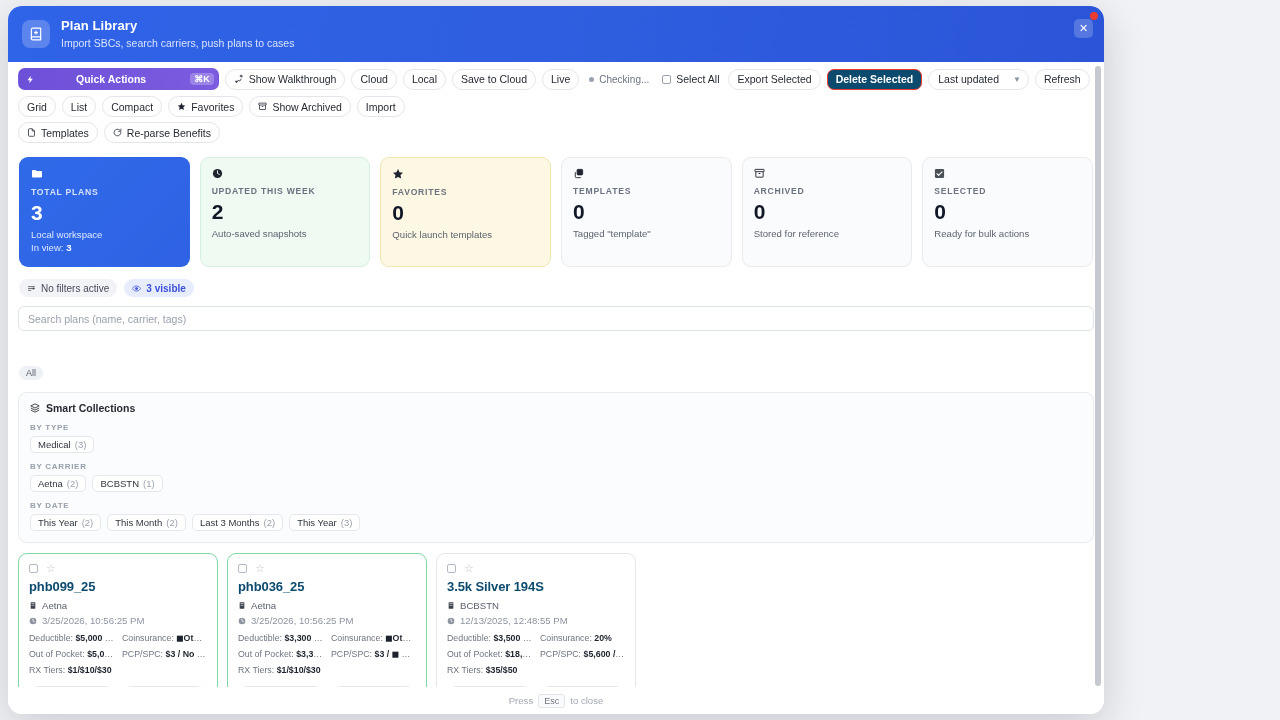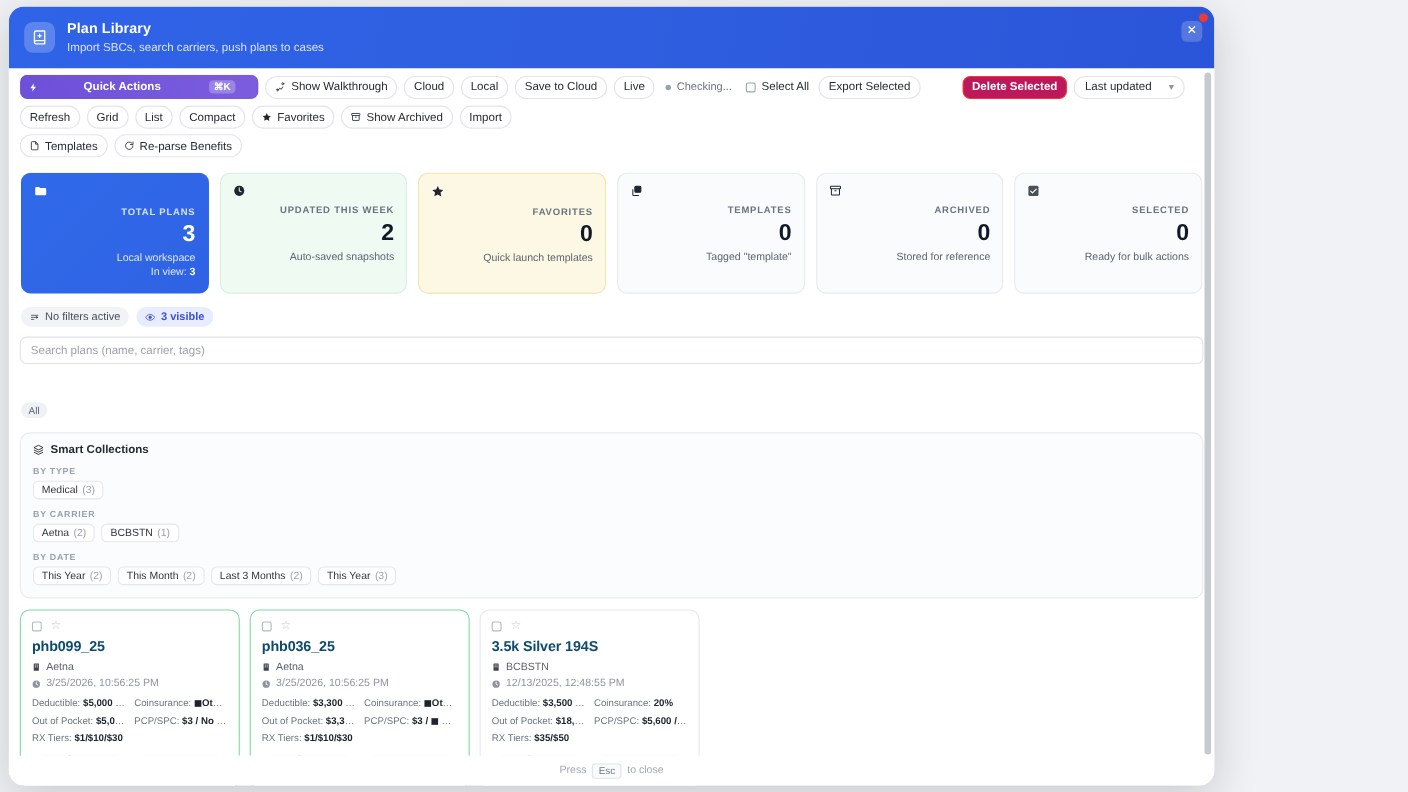--- a/index.html
+++ b/index.html
@@ -64,30 +64,29 @@
     display: inline-flex; align-items: center; gap: 5px;
     height: 21px; padding: 0 8px;
     border: 1px solid #e2e5ea; border-radius: 11px;
     background: #fff; color: #262b33;
     font-size: 10.5px; font-family: "Liberation Sans", sans-serif;
     white-space: nowrap; cursor: pointer;
   }
   .btn.quick {
     background: linear-gradient(95deg,#6d50d8,#7c5de0);
     border-color: transparent; color: #fff; font-weight: 700;
-    height: 22px; padding: 0 20px 0 7px; border-radius: 7px; gap: 41px;
+    height: 22px; padding: 0 4px 0 7px; border-radius: 7px; gap: 41px;
   }
   .kbd-badge {
     background: rgba(255,255,255,.25); color:#fff;
     border-radius: 4px; padding: 1px 4px; font-size: 9px; margin-left: 3px;
   }
   .btn.danger {
-    background: #be185d; border-color: #ef3c30; color: #fff; font-weight: 700;
+    background: #0c4a6e; border-color: #ef3c30; color: #fff; font-weight: 700;
     border-radius: 7px;
-    margin-left: 32px;
   }
   .select-wrap {
     display: inline-flex; align-items: center; gap: 14px;
     height: 21px; padding: 0 7px 0 9px;
     border: 1px solid #e2e5ea; border-radius: 11px;
     background: #fff; font-size: 10.5px; color: #262b33; cursor: pointer;
   }
   .chev { font-size: 8px; color: #8b93a1; }
   .status-chip {
     display: inline-flex; align-items: center; gap: 5px;
@@ -97,21 +96,21 @@
   .chk-lbl { display: inline-flex; align-items: center; gap: 5px; font-size: 10.5px; color: #262b33; cursor: pointer; padding: 0 3px; justify-content: flex-end; }
   .chkbox { width: 9px; height: 9px; border: 1.3px solid #9aa2af; border-radius: 2px; display: inline-block; }
 
   
   .stats {
     display: grid; grid-template-columns: repeat(6, 1fr);
     gap: 10px; padding: 9px 11px 0 11px;
   }
   .stat {
     border-radius: 9px; padding: 10px 11px 13px 11px;
-    border: 1px solid #e8eaee; background: #fafbfc; min-height: 104px; text-align: right;
+    border: 1px solid #e8eaee; background: #fafbfc; min-height: 104px;
   }
   .stat .s-ico { font-size: 11px; color: #2f3640; line-height: 1; margin-bottom: 7px; display: block; }
   .stat .s-lbl { font-size: 8.6px; letter-spacing: .75px; color: #6b7280; text-transform: uppercase; font-weight: 600; }
   .stat .s-val { font-size: 21px; font-weight: 700; color: #111827; margin: 5px 0 6px 0; line-height: 1; }
   .stat .s-sub { font-size: 9.6px; color: #5d6470; }
   .stat .s-sub2 { font-size: 9.6px; color: #5d6470; margin-top: 2px; }
   .stat.blue { background: linear-gradient(135deg,#2f6ae9,#2f62e4); border-color: transparent; }
   .stat.blue .s-ico, .stat.blue .s-val { color: #fff; }
   .stat.blue .s-lbl { color: #d6e2fb; }
   .stat.blue .s-sub, .stat.blue .s-sub2 { color: #dde7fc; }

